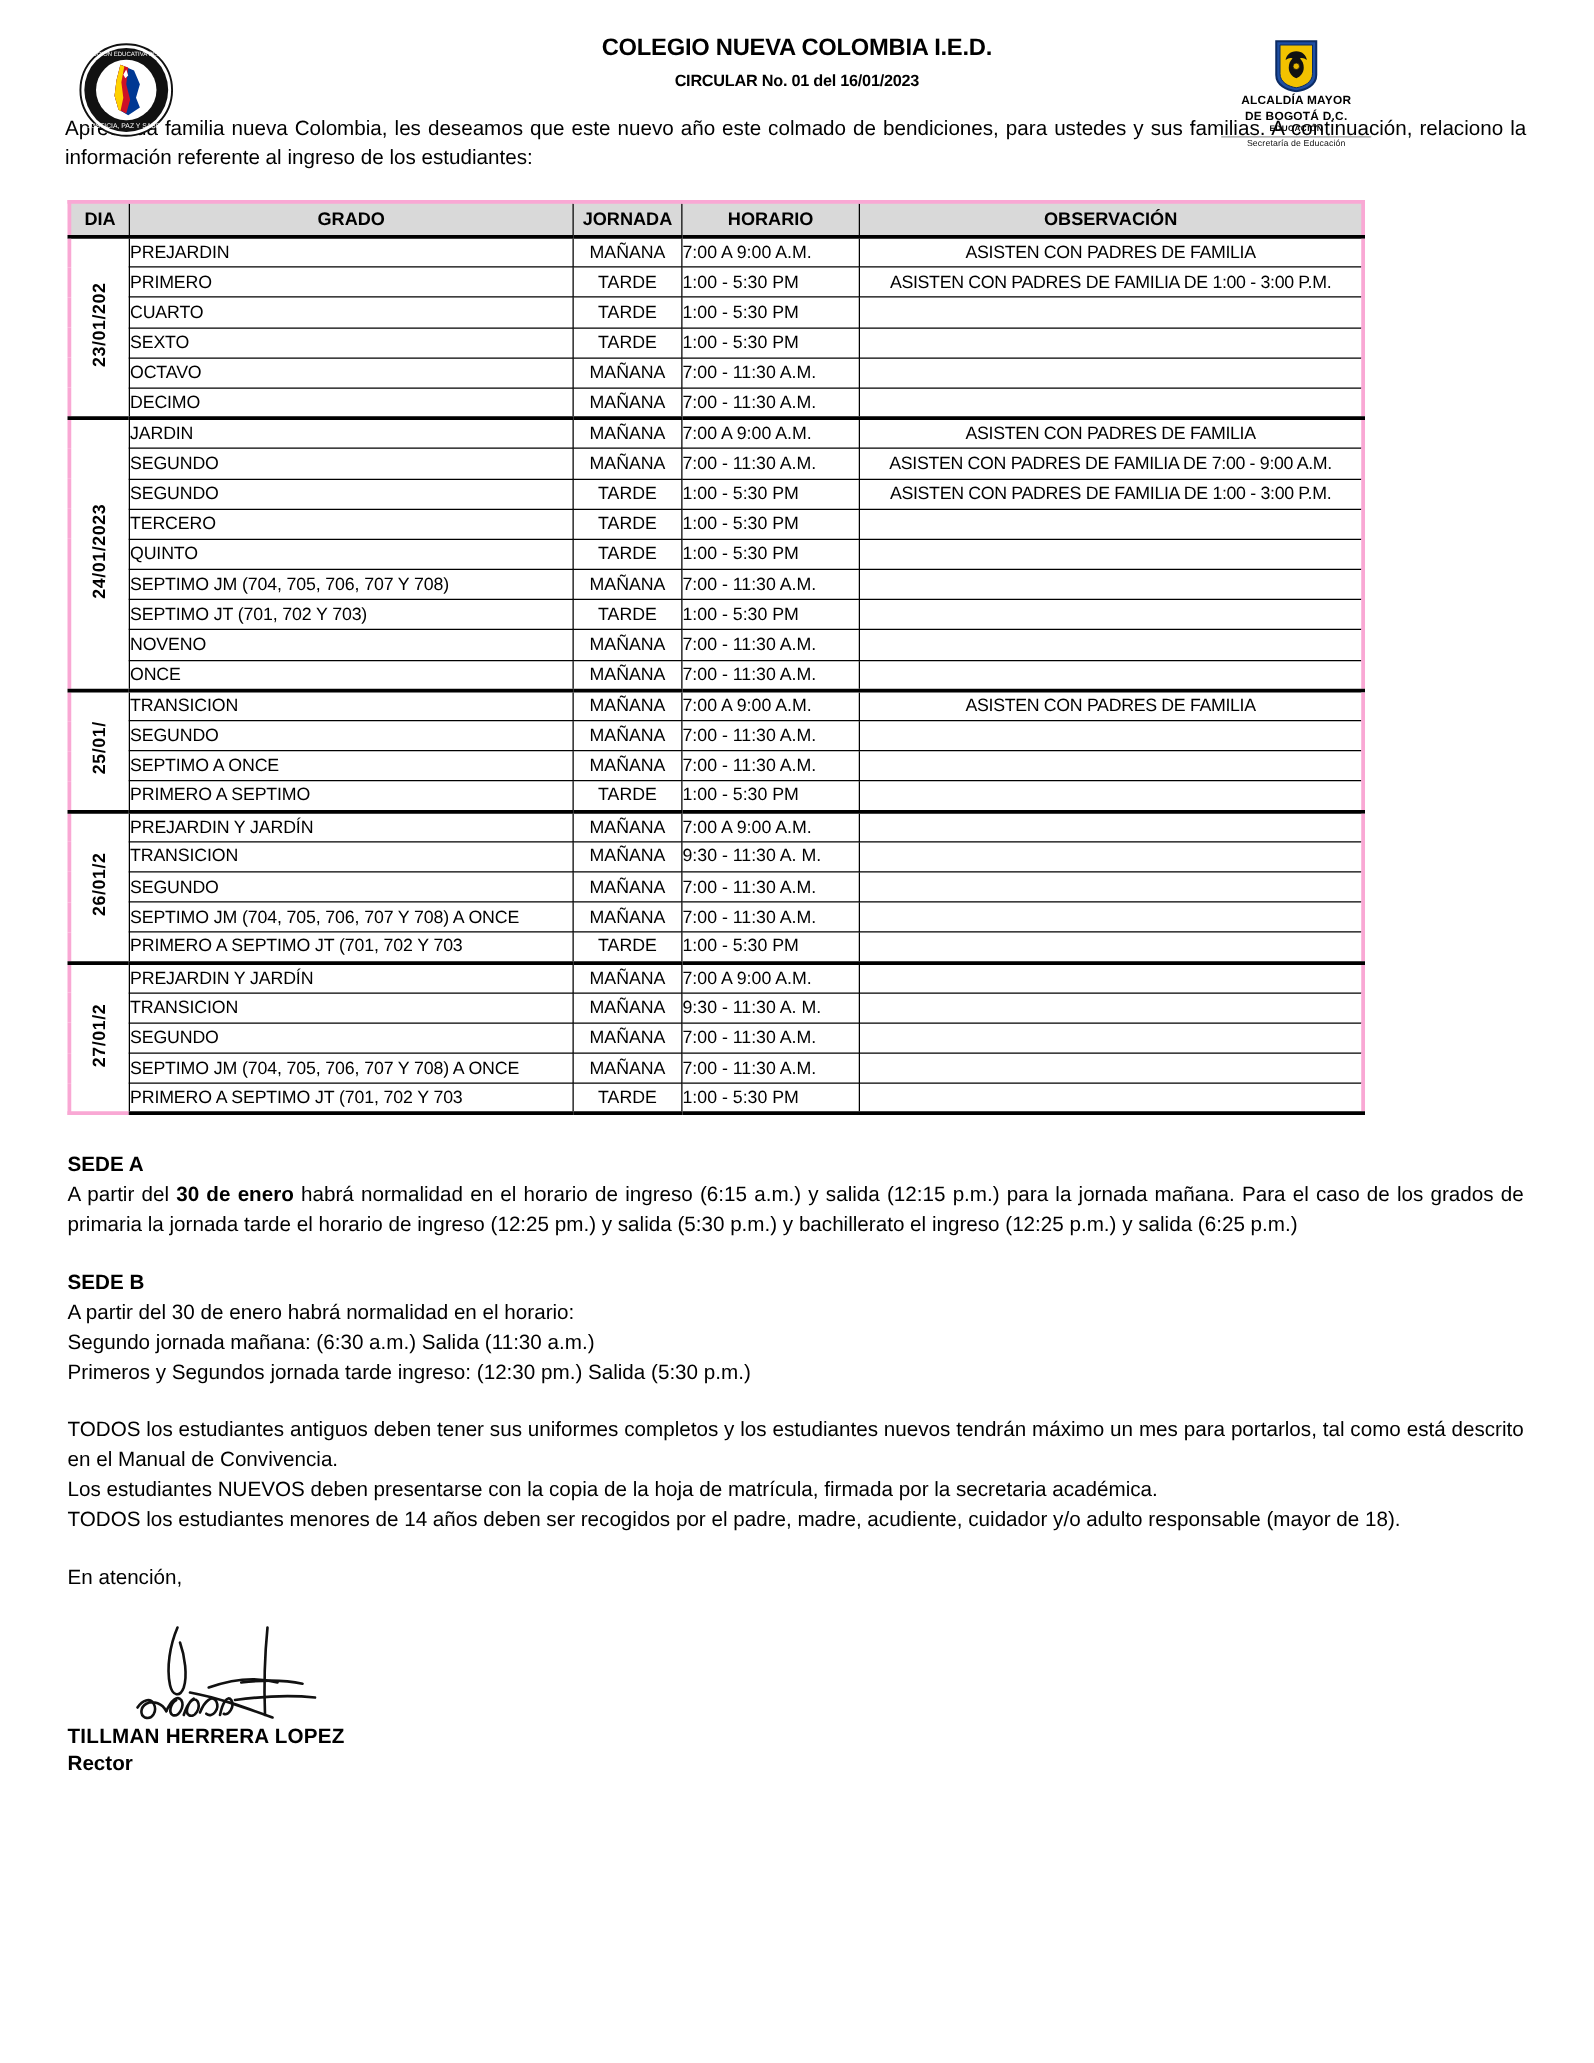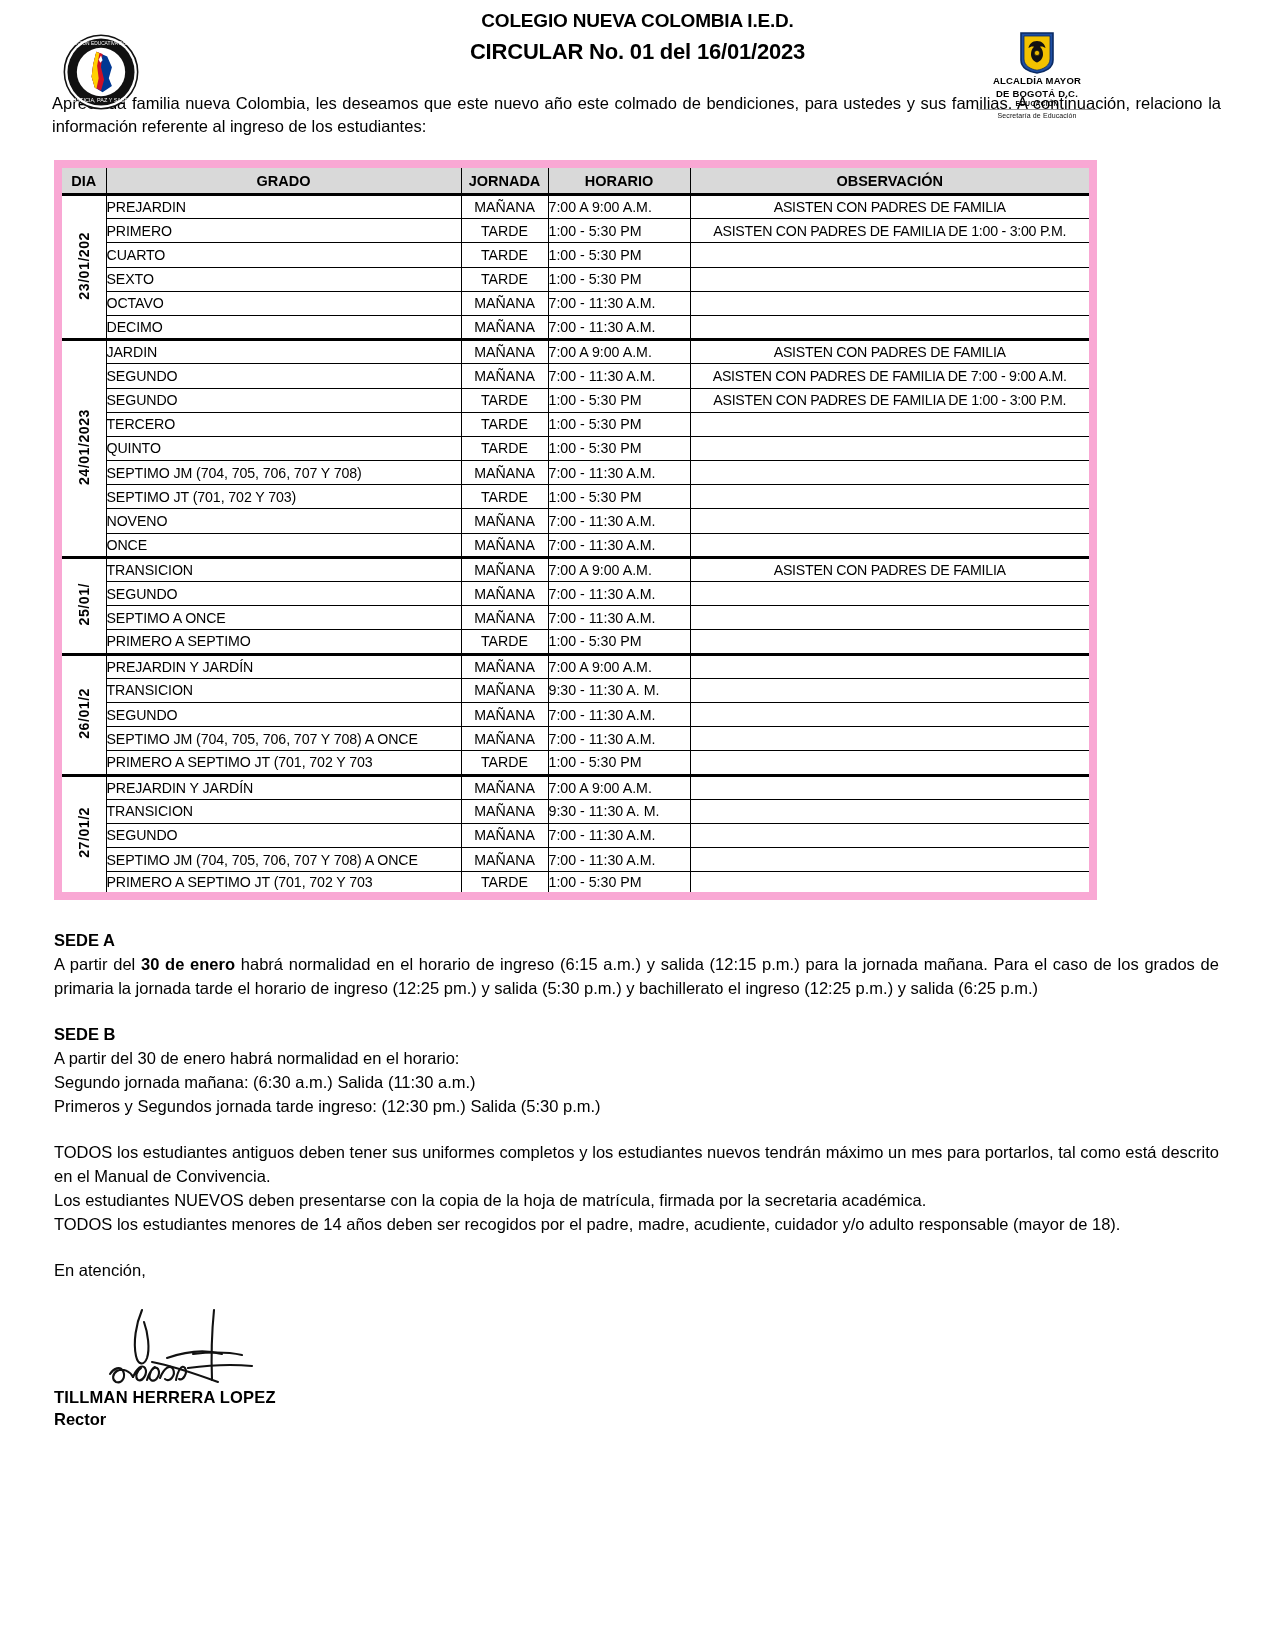--- a/index.html
+++ b/index.html
@@ -59,30 +59,30 @@
   .logo-right .l3 {
     font-size: 7px;
     letter-spacing: .1px;
     border-top: 1px solid #999;
     margin-top: 2px;
     padding-top: 2px;
     color: #111;
   }
   .title-block {
     text-align: center;
-    padding-top: 10px;
+    padding-top: 28px;
   }
   .title-block .t1 {
     font-size: 19px;
     font-weight: bold;
     letter-spacing: -0.2px;
     font-family: "Liberation Sans", sans-serif;
   }
   .title-block .t2 {
-    font-size: 22px;
+    font-size: 13px;
     font-weight: bold;
     margin-top: 7px;
     letter-spacing: -0.2px;
   }
 
   
   .intro {
     font-size: 16.5px;
     line-height: 23px;
     text-align: justify;
@@ -156,21 +156,21 @@
   }
   td.cell-dia .vtxt {
     writing-mode: vertical-rl;
     transform: rotate(180deg);
     display: inline-block;
     white-space: nowrap;
     line-height: 1;
   }
   tr.group-start > td { border-top: 3px solid #000; }
   tr.group-end > td   { border-bottom: 3px solid #000; }
-  table.sched { border: 8px solid #f9a8d4; padding-left: 48px; }
+  table.sched { border: 3px solid #f9a8d4; padding-left: 48px; }
   tbody tr { height: 24.2px; }
 
   
   .section {
     margin-left: 6px;
     margin-right: 8px;
     font-size: 16.5px;
     line-height: 24px;
   }
   .sec-head {

